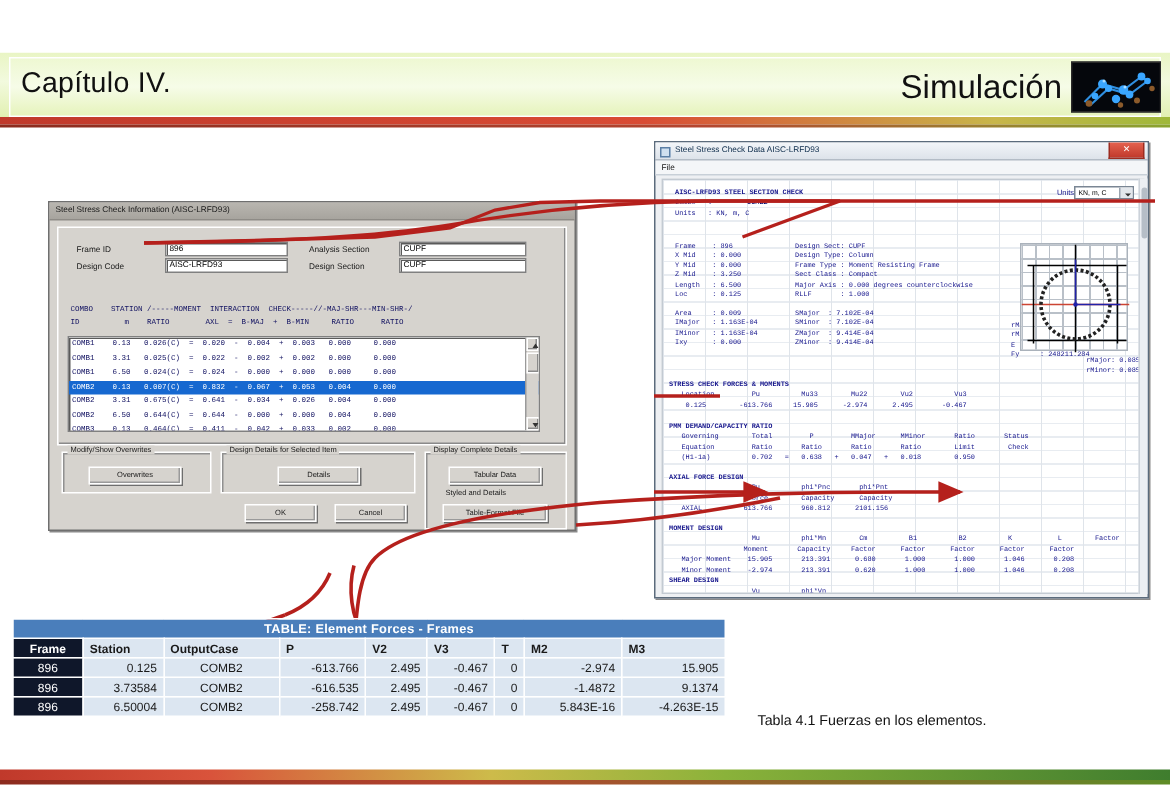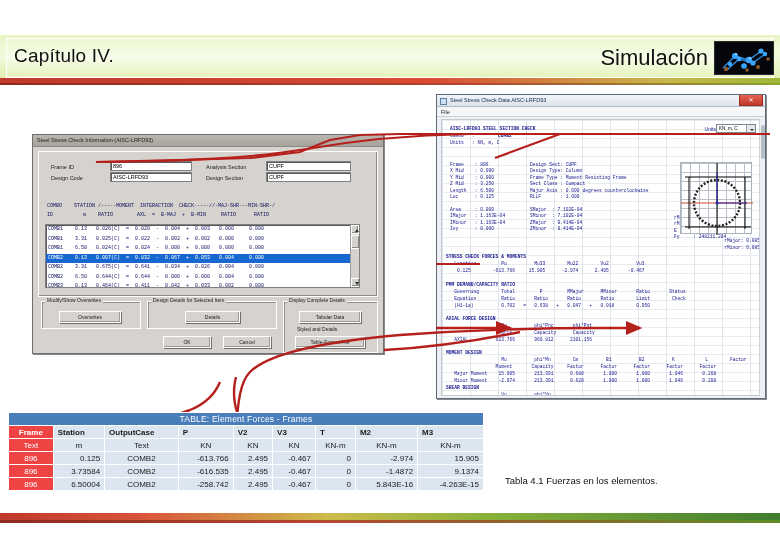--- a/index.html
+++ b/index.html
@@ -159,23 +159,23 @@
 
   
   .connectors { position:absolute; left:0; top:0; width:780px; height:540px;
                 pointer-events:none; }
 
   
   .tbl-wrap { position:absolute; left:8px; top:380px; width:476px; }
   table.xl { border-collapse:collapse; width:476px; font-size:8px; color:#1a1a1a; }
   table.xl td, table.xl th { border:1px solid #ffffff; padding:1px 4px; height:13px; }
   .xl-title { background:#4a7ebb; color:#ffffff; text-align:center;
-              font-size:8.5px; font-weight:normal; letter-spacing:.2px; }
+              font-size:8.5px; font-weight:bold; letter-spacing:.2px; }
   .hcell { background:#dce6f1; text-align:left; color:#1a1a1a; }
-  .rowhead { background:#ef4444; color:#ffffff; text-align:center; }
+  .rowhead { background:#0f172a; color:#ffffff; text-align:center; }
   .cell { background:#dce6f1; text-align:right; }
   .cell-c { background:#dce6f1; text-align:center; }
 
   .caption { position:absolute; left:505px; top:443px; font-size:9.5px;
              color:#111; white-space:nowrap; }
 
   
   .foot-band { position:absolute; left:0; top:481px; width:780px; height:7px;
     background: linear-gradient(to right,#c0392b 0%,#d9533b 18%,#cdbb4a 42%,#8ab23a 62%,#3f7d2e 100%); }
   .foot-band2 { position:absolute; left:0; top:488px; width:780px; height:3px;
@@ -410,31 +410,20 @@
         <tr id="col-row">
             <th class="rowhead">Frame</th>
             <th class="hcell">Station</th>
             <th class="hcell">OutputCase</th>
             <th class="hcell">P</th>
             <th class="hcell">V2</th>
             <th class="hcell">V3</th>
             <th class="hcell">T</th>
             <th class="hcell">M2</th>
             <th class="hcell">M3</th>
-          </tr>
-        <tr id="unit-row">
-            <td class="rowhead">Text</td>
-            <td class="cell-c">m</td>
-            <td class="cell-c">Text</td>
-            <td class="cell-c">KN</td>
-            <td class="cell-c">KN</td>
-            <td class="cell-c">KN</td>
-            <td class="cell-c">KN-m</td>
-            <td class="cell-c">KN-m</td>
-            <td class="cell-c">KN-m</td>
           </tr>
       </thead>
       <tbody id="tbody">
           <tr>
             <td class="rowhead">896</td>
             <td class="cell">0.125</td>
             <td class="cell-c">COMB2</td>
             <td class="cell">-613.766</td>
             <td class="cell">2.495</td>
             <td class="cell">-0.467</td>

